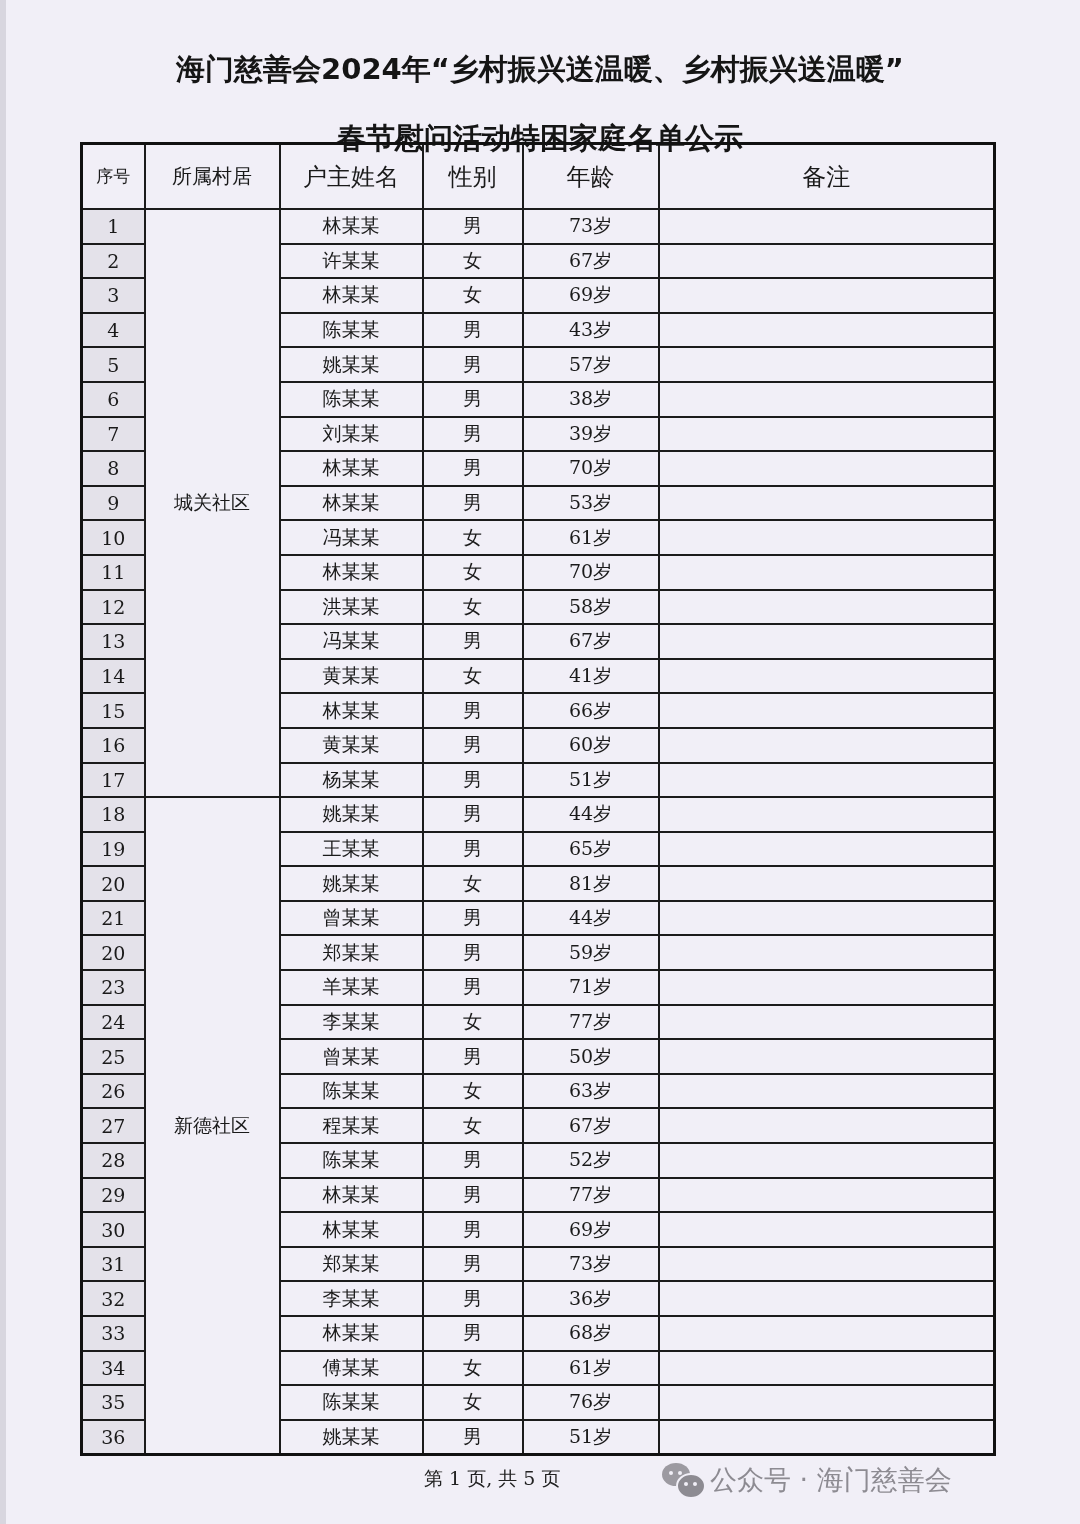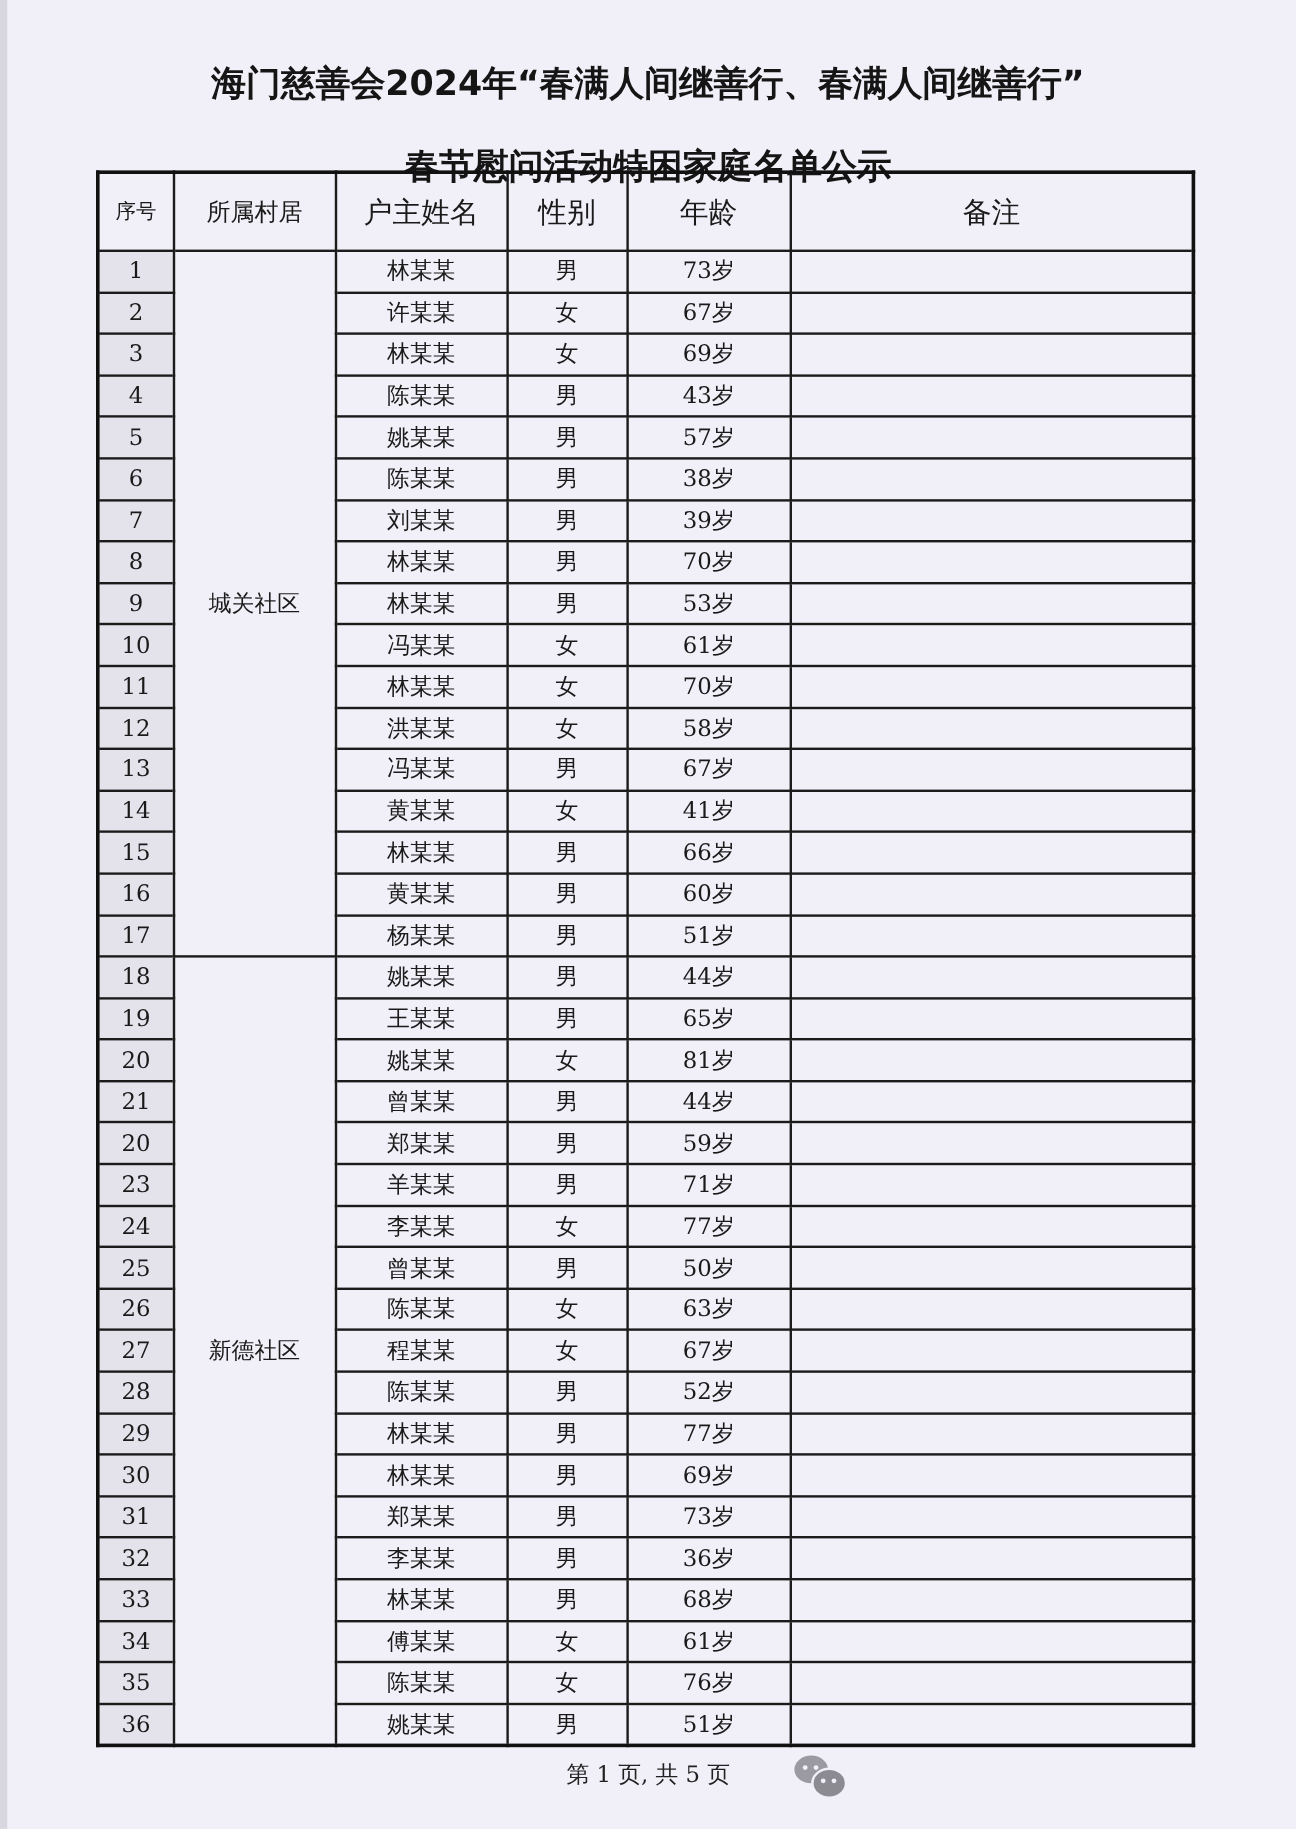--- a/index.html
+++ b/index.html
@@ -34,39 +34,39 @@
     font-family:"DejaVu Sans","Liberation Sans",sans-serif;
   }
   th.c-seq { font-size:17px; }
   th.c-vil { font-size:20px; }
   th.c-name, th.c-sex, th.c-age, th.c-note { font-size:24px; font-weight:bold; }
   table.roster td { height:32.6px; font-size:19px; }
   td.seq { background:#e4e2ea; }
   td.vil { font-family:Liberation Serif, serif; font-size:19px; }
   td.name, td.sex { font-family:"DejaVu Sans","Liberation Sans",sans-serif; font-size:19px; }
   .footer-page {
-    position:absolute; left:472px; top:1466px; font-size:19px; color:#222;
+    position:absolute; left:424px; top:1466px; font-size:19px; color:#222;
   }
   .watermark {
     position:absolute; left:662px; top:1460px; height:40px;
     display:flex; align-items:center; gap:6px;
     font-family:"DejaVu Sans","Liberation Sans",sans-serif;
     font-size:27px; color:#8d8b92;
   }
   .wechat-icon { width:42px; height:34px; position:relative; }
   .wechat-icon .b1 { position:absolute; left:0; top:0; width:28px; height:23px; border-radius:50%; background:#9c9aa1; }
   .wechat-icon .b2 { position:absolute; left:14px; top:10px; width:26px; height:22px; border-radius:50%; background:#8d8b92; border:2px solid #f1eff7; }
   .wechat-icon .e { position:absolute; width:4px; height:4px; border-radius:50%; background:#f1eff7; }
 </style>
 </head>
 <body>
 
 <div class="page-edge"></div>
 
-<div class="title l1">海门慈善会2024年“春满人间继善行、春满人间继善行”</div>
+<div class="title l1">海门慈善会2024年“乡村振兴送温暖、乡村振兴送温暖”</div>
 <div class="title l2">春节慰问活动特困家庭名单公示</div>
 
 <table class="roster">
   <colgroup>
     <col style="width:63px">
     <col style="width:135px">
     <col style="width:143px">
     <col style="width:100px">
     <col style="width:136px">
     <col style="width:336px">
@@ -343,13 +343,14 @@
 
 <div class="watermark">
   <span class="wechat-icon">
     <span class="b1"></span>
     <span class="e" style="left:7px;top:8px"></span>
     <span class="e" style="left:16px;top:8px"></span>
     <span class="b2"></span>
     <span class="e" style="left:22px;top:19px"></span>
     <span class="e" style="left:31px;top:19px"></span>
   </span>
+  <span>公众号 · 海门慈善会</span>
 </div>
 
 </body></html>

